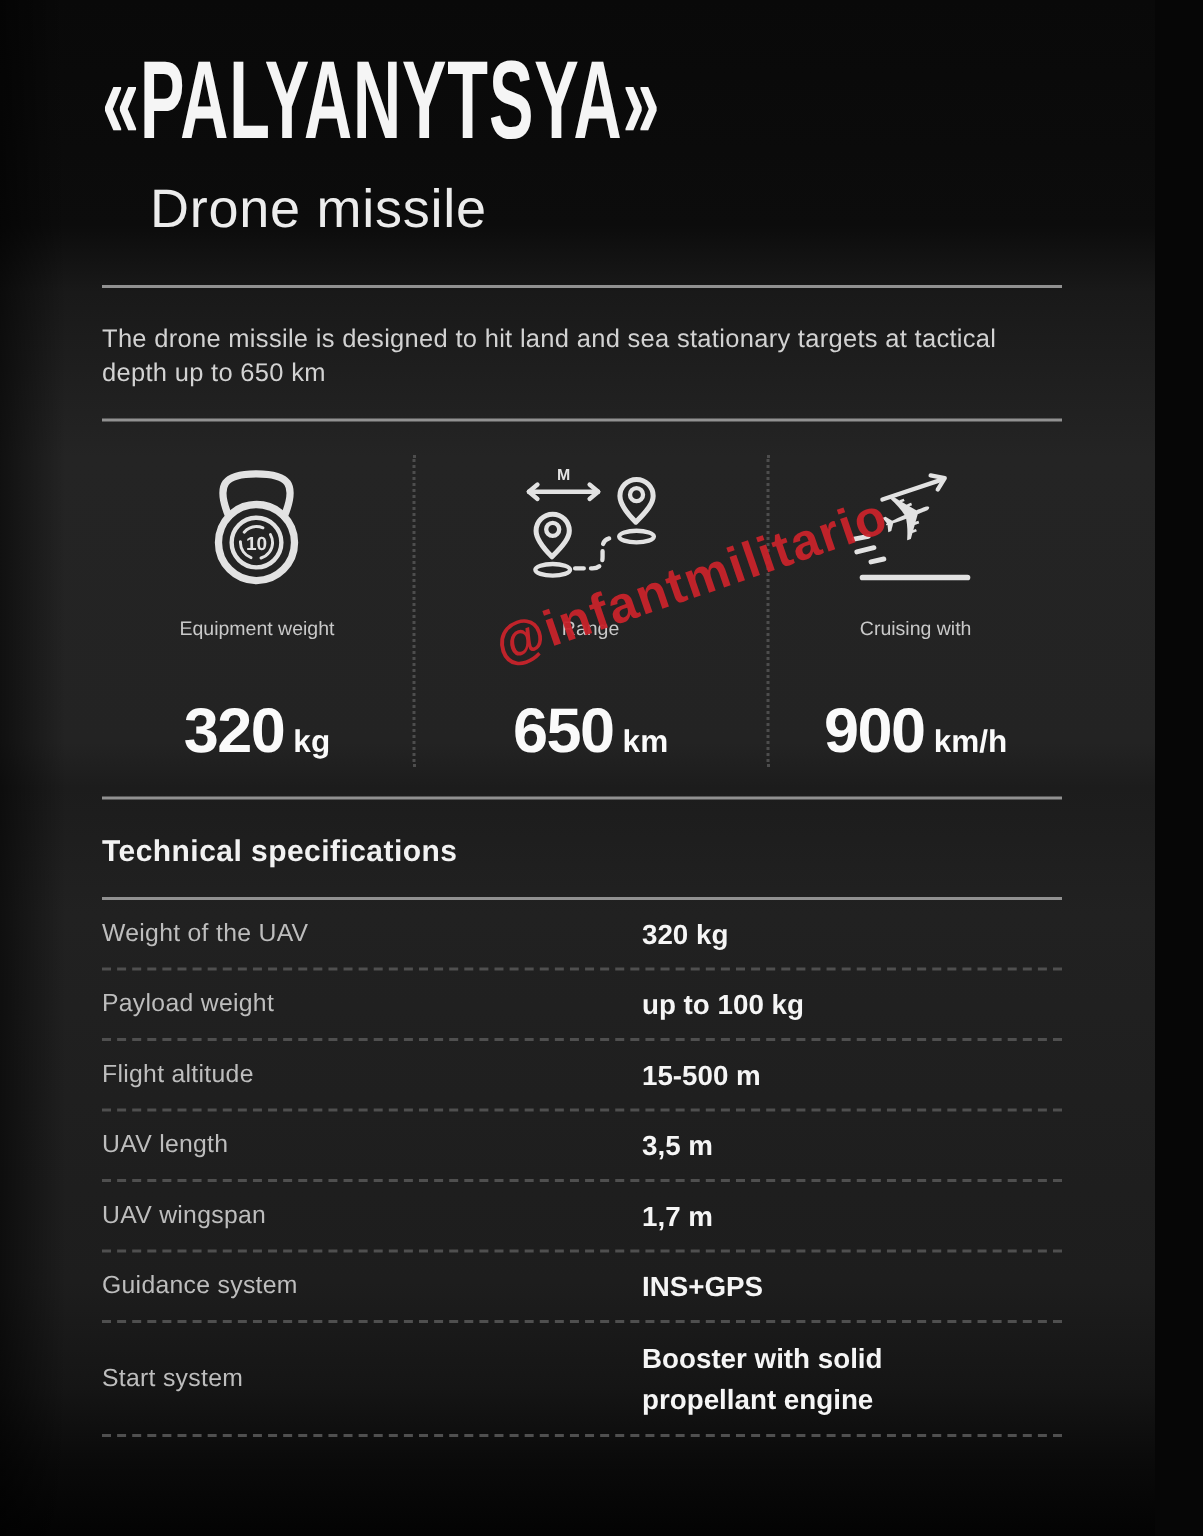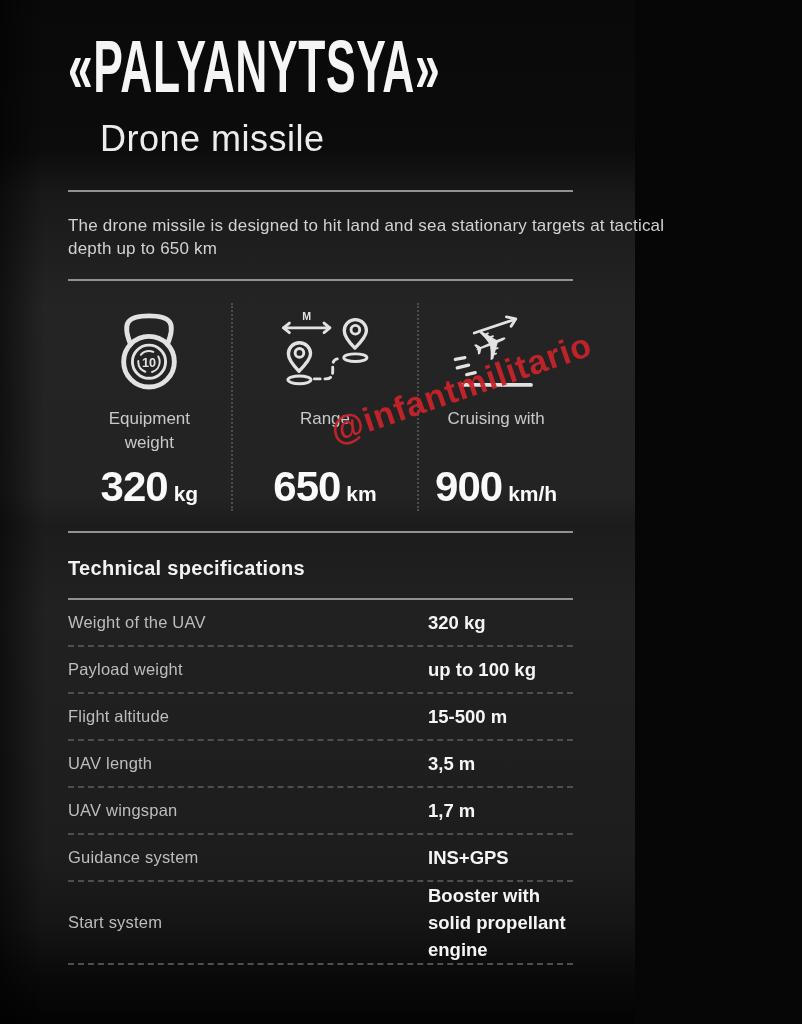--- a/index.html
+++ b/index.html
@@ -5,21 +5,21 @@
   * { margin: 0; padding: 0; box-sizing: border-box; }
   html,body { width: 802px; height: 1024px; }
   body {
     font-family: "Liberation Sans", sans-serif;
     color: #f0f0f0;
     background: #060606;
     overflow: hidden;
   }
   .page {
     position: relative;
-    width: 635px; height: 1024px;
+    width: 770px; height: 1024px;
     background:
       linear-gradient(90deg, rgba(0,0,0,.55), rgba(0,0,0,0) 44px),
       linear-gradient(180deg,
         #090909 0px, #0c0c0c 150px, #191919 195px, #1f1f1f 255px,
         #242424 305px, #232323 495px, #1c1c1c 525px, #212121 610px,
         #1d1d1d 855px, #151515 925px, #0a0a0a 975px, #030303 1024px);
   }
   .content { padding: 0 62px 0 68px; position: relative; }
 
   
@@ -54,21 +54,21 @@
   .stat {
     display: flex; flex-direction: column; align-items: center;
     justify-content: flex-start;
   }
   .stat-1 { width: 217px; }
   .stat-2 { width: 248px; border-left: 2px dotted #4d4d4d; }
   .stat-3 { width: 207px; border-left: 2px dotted #4d4d4d; }
   .icon-box { height: 88px; display: flex; align-items: flex-end; justify-content: center; }
   .stat-label {
     margin-top: 16px; height: 48px;
-    font-size: 17px; line-height: 24px; color: #c9c9c9;
+    font-size: 13px; line-height: 24px; color: #c9c9c9;
     text-align: center; max-width: 120px;
   }
   .stat-value { margin-top: 8px; white-space: nowrap; }
   .stat-value .num { font-size: 42px; font-weight: bold; color: #fafafa; letter-spacing: -1px; }
   .stat-value .unit { font-size: 21px; font-weight: bold; color: #fafafa; margin-left: 6px; }
 
   
   .specs-heading {
     padding: 24px 0 18px 0;
     font-size: 20px; font-weight: bold; letter-spacing: .3px; color: #f2f2f2;

